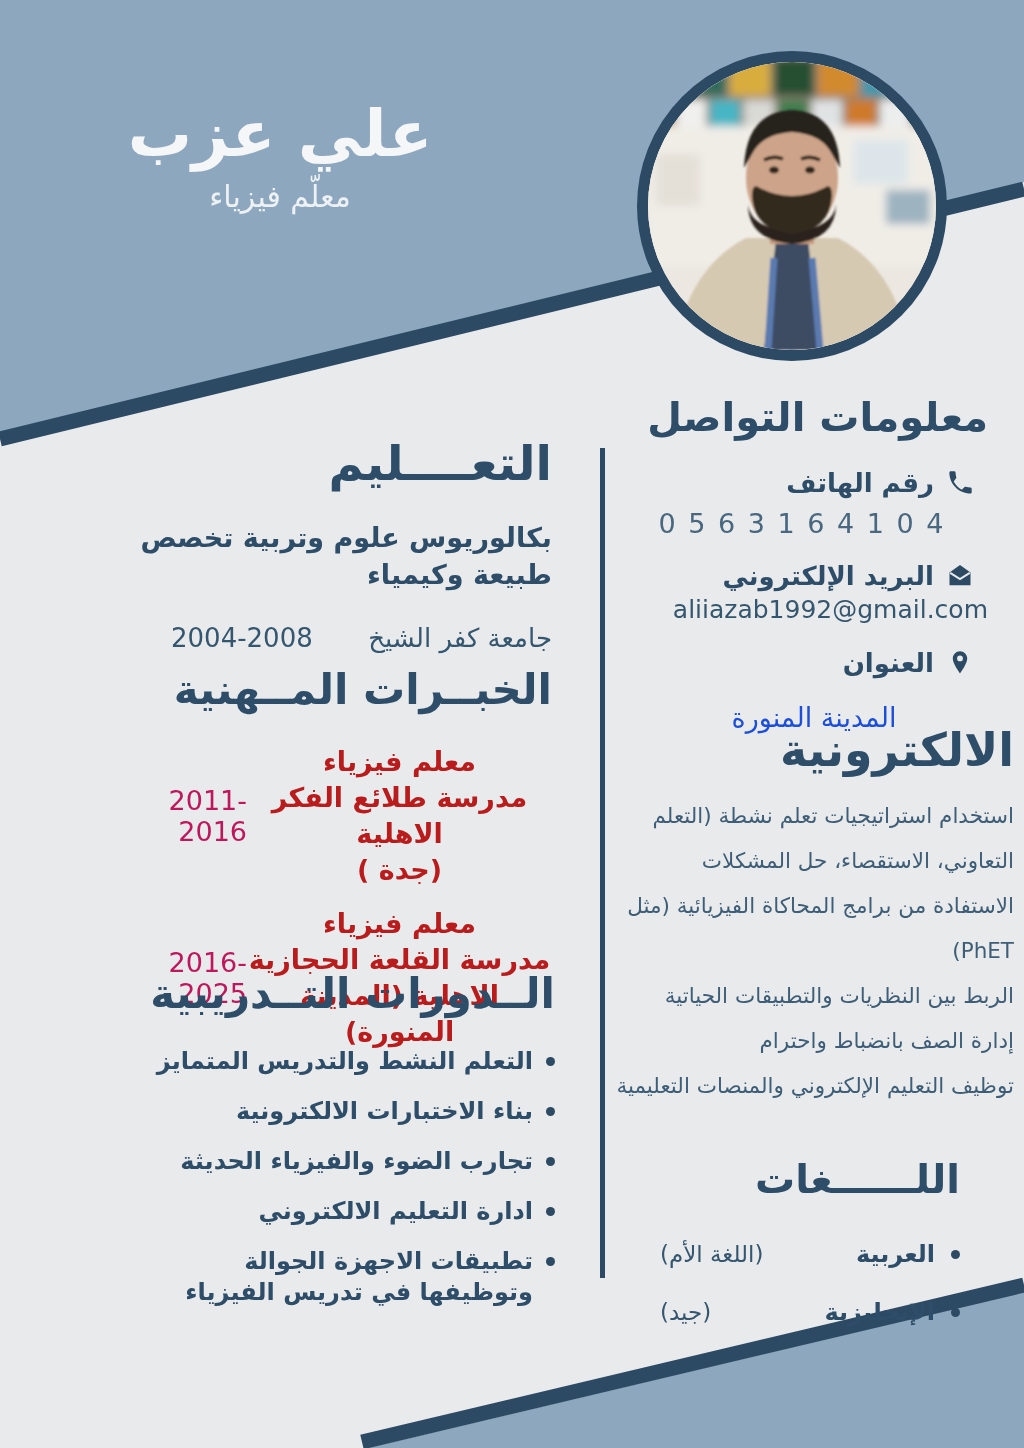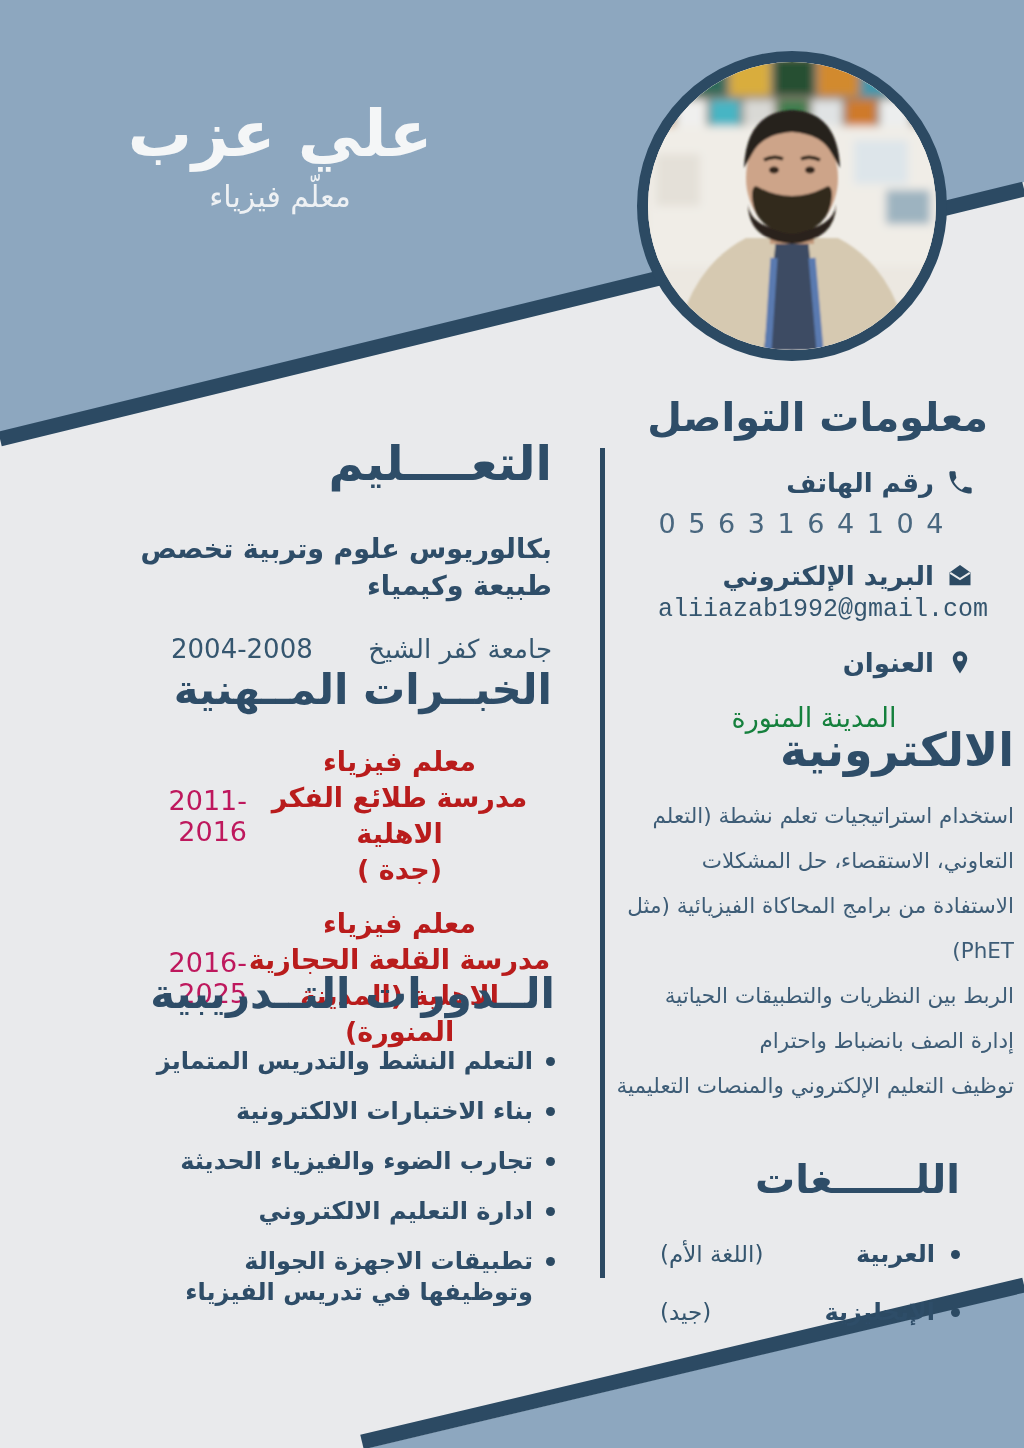--- a/index.html
+++ b/index.html
@@ -21,36 +21,36 @@
   .section-title{font-weight:bold;color:#2E4D68;margin:0;line-height:1.15;}
   
   .contact{position:absolute;right:36px;top:394px;width:372px;text-align:right;z-index:2;}
   .contact .section-title{font-size:40px;}
   .c-label{display:flex;align-items:center;gap:12px;margin-right:14px;font-size:26px;font-weight:bold;color:#2E4D68;}
   .c-label .ic{flex:none;width:28px;height:28px;}
   .row-phone{margin-top:28px;}
   .row-email{margin-top:22px;}
   .row-address{margin-top:24px;}
   .v-phone{margin-top:10px;margin-left:0;padding-right:0;font-size:27px;color:#49677F;letter-spacing:2px;text-align:center;direction:ltr;}
-  .v-email{margin-top:4px;font-size:25px;color:#35566F;direction:ltr;text-align:right;padding-left:14px;font-family:Liberation Mono, monospace;}
-  .v-address{margin-top:24px;font-size:27px;color:#15803d;padding-left:24px;text-align:center;}
+  .v-email{margin-top:4px;font-size:25px;color:#35566F;direction:ltr;text-align:right;padding-left:14px;}
+  .v-address{margin-top:24px;font-size:27px;color:#1d4ed8;padding-left:24px;text-align:center;}
   .skills{position:absolute;right:10px;top:724px;width:414px;text-align:right;z-index:2;}
   .skills .section-title{font-size:46px;margin-bottom:16px;}
   .skill-item{font-size:21.5px;color:#3E5D77;line-height:45px;}
   .languages{position:absolute;right:64px;top:1156px;width:300px;z-index:2;}
   .languages .section-title{font-size:40px;}
   .lang-row{display:flex;justify-content:space-between;align-items:center;margin-top:30px;}
   .lang-row.first{margin-top:38px;}
   .lang-name{display:flex;align-items:center;gap:16px;font-size:24px;font-weight:bold;color:#2E4D68;}
   .lang-level{font-size:23px;color:#35566F;font-weight:normal;}
   .dot{width:9px;height:9px;border-radius:50%;background:#2C4A63;flex:none;}
   
   .education{position:absolute;left:105px;top:436px;width:447px;text-align:right;z-index:2;}
   .education .section-title{font-size:48px;padding-left:6px;}
-  .degree{margin-top:39px;font-size:27px;font-weight:bold;color:#2E4D68;line-height:37px;}
+  .degree{margin-top:28px;font-size:27px;font-weight:bold;color:#2E4D68;line-height:37px;}
   .edu-row{display:flex;justify-content:space-between;align-items:center;margin-top:30px;padding-left:66px;font-size:26px;color:#35566F;}
   .edu-dates,.job-dates{direction:ltr;unicode-bidi:isolate;}
   .experience{position:absolute;left:105px;top:666px;width:447px;text-align:right;z-index:2;}
   .experience .section-title{font-size:42px;}
   .job{display:flex;justify-content:space-between;margin-top:30px;}
   .job.second{margin-top:18px;}
   .job-info{width:316px;text-align:center;font-size:27px;font-weight:bold;color:#b91c1c;line-height:36px;}
   .job-dates{align-self:center;font-size:27px;color:#be185d;}
   .courses{position:absolute;left:105px;top:970px;width:450px;text-align:right;z-index:2;}
   .courses .section-title{font-size:42px;}

